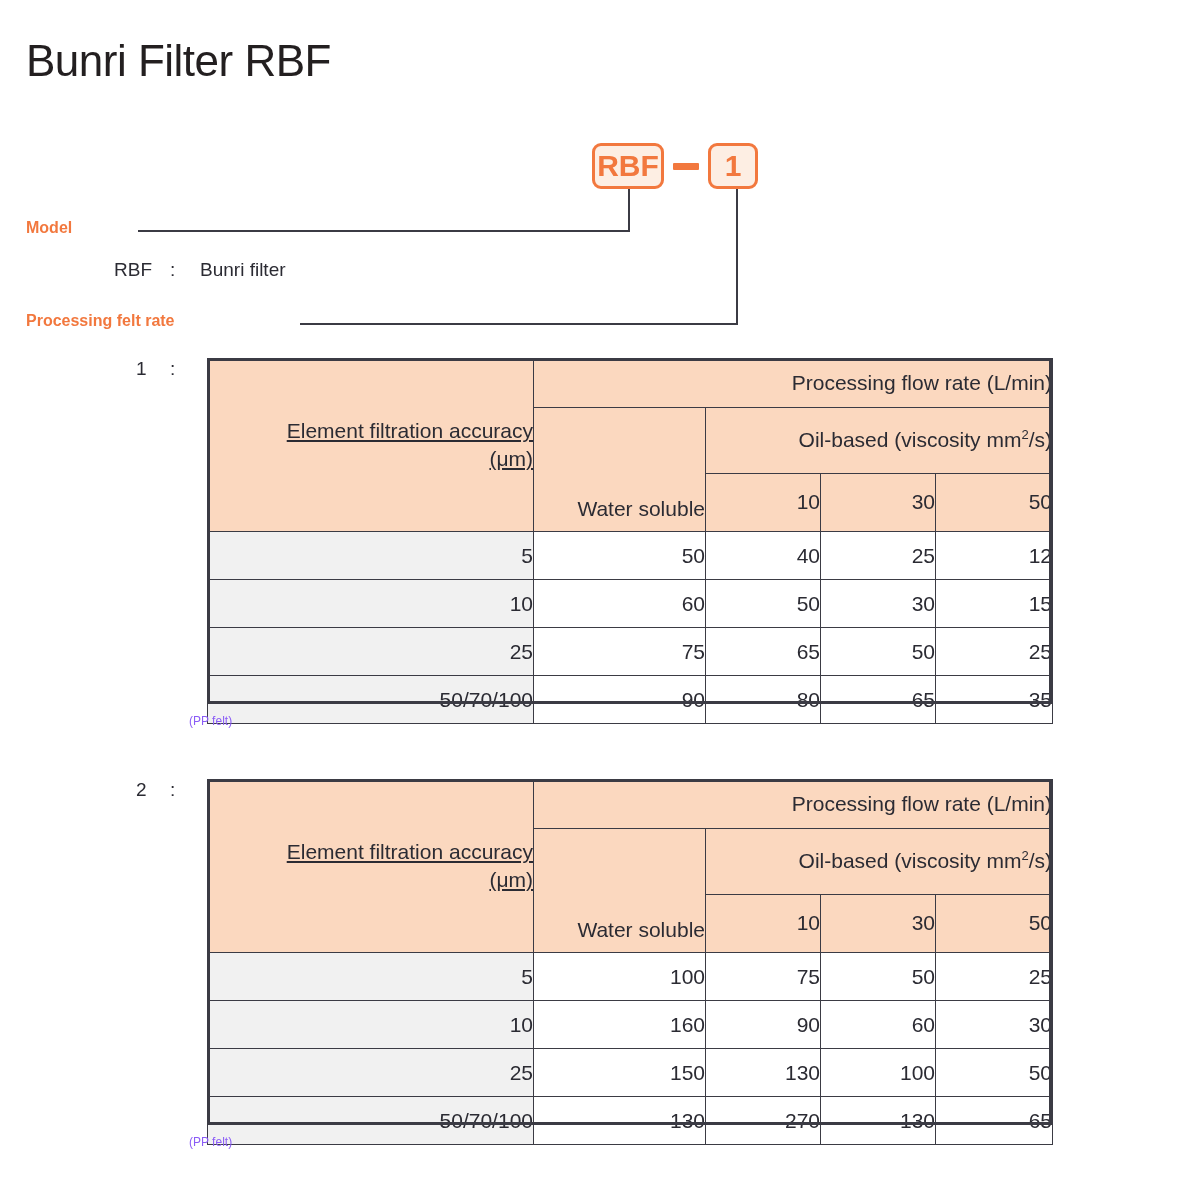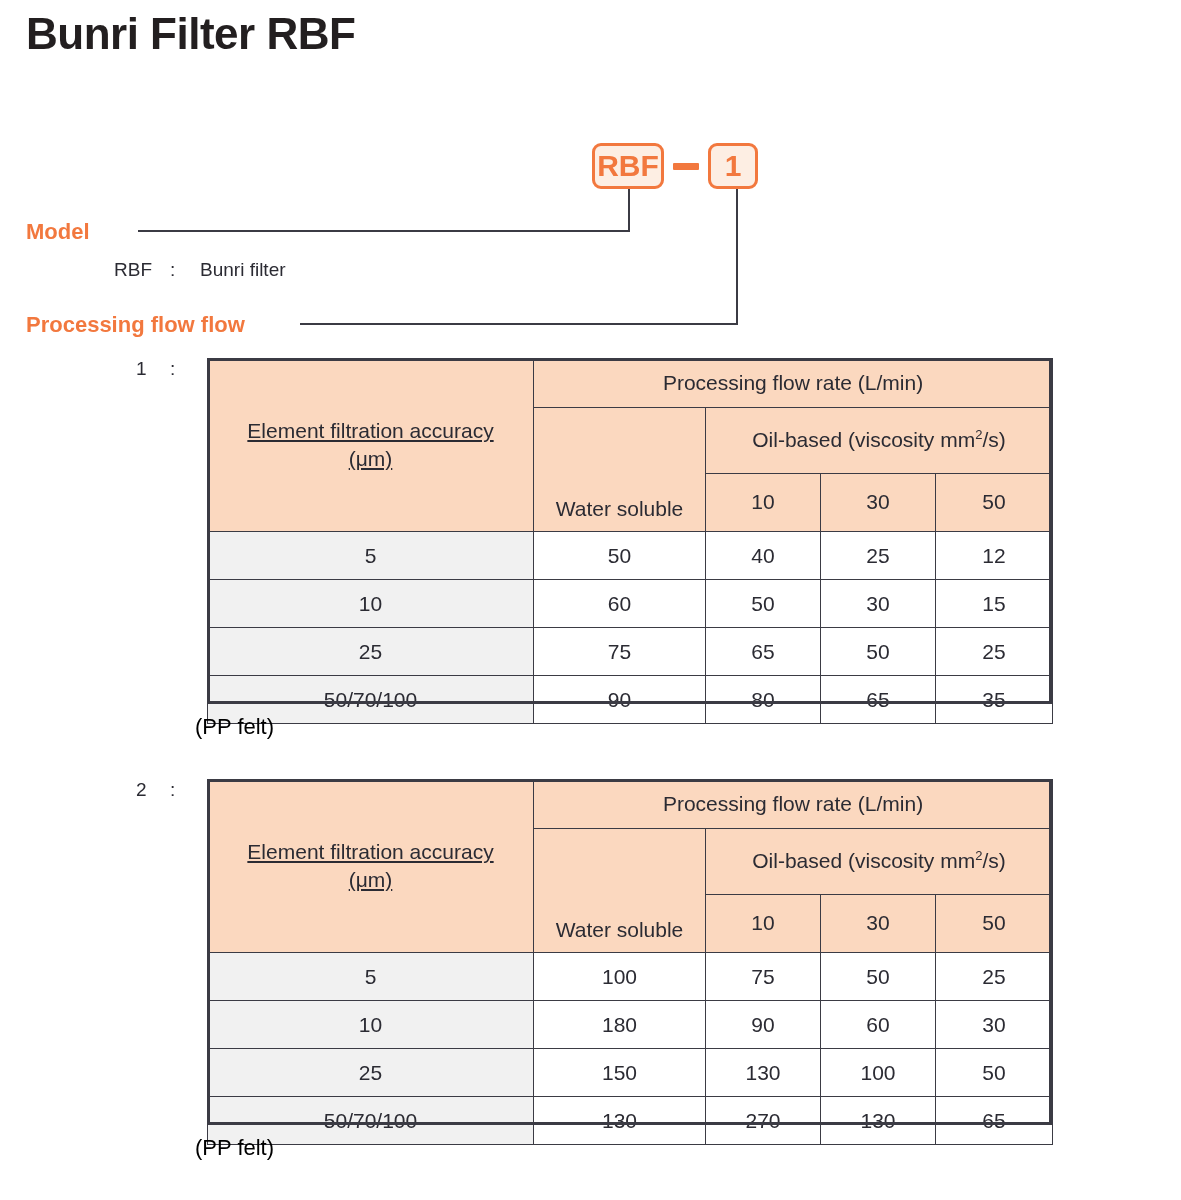--- a/index.html
+++ b/index.html
@@ -13,23 +13,23 @@
     position: relative;
     font-family: "Liberation Sans", sans-serif;
     color: #2b2b33;
     overflow: hidden;
   }
 
   
   .page-title {
     position: absolute;
     left: 26px;
-    top: 9px;
+    top: 36px;
     font-size: 44px;
-    font-weight: bold;
+    font-weight: normal;
     letter-spacing: -0.5px;
     color: #231f20;
     white-space: nowrap;
   }
 
   
   .code-row {
     position: absolute;
     left: 592px;
     top: 143px;
@@ -64,21 +64,21 @@
   .conn {
     position: absolute;
     background: #3b3b44;
   }
   .conn-v { width: 2px; }
   .conn-h { height: 2px; }
 
   
   .section-label {
     position: absolute;
-    font-size: 22px;
+    font-size: 16px;
     font-weight: bold;
     color: #F2783E;
     white-space: nowrap;
   }
   #label-model { left: 26px; top: 219px; }
   #label-flow  { left: 26px; top: 312px; }
 
   
   .legend-line {
     position: absolute;
@@ -118,21 +118,21 @@
     left: 207px;
     top: 0;
     border-collapse: collapse;
     table-layout: fixed;
     width: 845px;
     background: #ffffff;
   }
   table.spec th,
   table.spec td {
     border: 1px solid #3b3b44;
-    text-align: center;
+    text-align: right;
     vertical-align: middle;
     font-weight: normal;
     font-size: 21px;
     color: #2b2b33;
     padding: 0;
   }
   table.spec thead th {
     background: #FBD8BF;
   }
   table.spec tbody td {
@@ -156,23 +156,23 @@
     width: 845px;
     border: 3px solid #3b3b44;
     box-sizing: border-box;
     pointer-events: none;
   }
   #frame-1 { height: 346px; }
   #frame-2 { height: 346px; }
 
   .caption {
     position: absolute;
-    left: 195px;
-    font-size: 22px;
-    color: #000000;
+    left: 189px;
+    font-size: 12px;
+    color: #8b5cf6;
     white-space: nowrap;
   }
   #caption-1 { top: 714px; }
   #caption-2 { top: 1135px; }
 
   sup { font-size: 0.62em; vertical-align: super; line-height: 0; }
 </style>
 </head>
 <body>
 
@@ -184,21 +184,21 @@
   <div class="code-box num">1</div>
 </div>
 
 <div class="conn conn-v" style="left:628px; top:189px; height:42px;"></div>
 <div class="conn conn-h" style="left:138px; top:230px; width:492px;"></div>
 
 <div class="conn conn-v" style="left:736px; top:189px; height:135px;"></div>
 <div class="conn conn-h" style="left:300px; top:323px; width:438px;"></div>
 
 <div class="section-label" id="label-model">Model</div>
-<div class="section-label" id="label-flow">Processing flow flow</div>
+<div class="section-label" id="label-flow">Processing felt rate</div>
 
 <div class="legend-line">
   <span class="legend-key">RBF</span>
   <span class="legend-colon">:</span>
   <span class="legend-val">Bunri filter</span>
 </div>
 
 <div class="table-group" id="group-1">
   <div class="row-index">
     <span class="idx">1</span>
@@ -306,21 +306,21 @@
     <tbody>
       <tr>
         <td class="accuracy-cell">5</td>
         <td>100</td>
         <td>75</td>
         <td>50</td>
         <td>25</td>
       </tr>
       <tr>
         <td class="accuracy-cell">10</td>
-        <td>180</td>
+        <td>160</td>
         <td>90</td>
         <td>60</td>
         <td>30</td>
       </tr>
       <tr>
         <td class="accuracy-cell">25</td>
         <td>150</td>
         <td>130</td>
         <td>100</td>
         <td>50</td>

